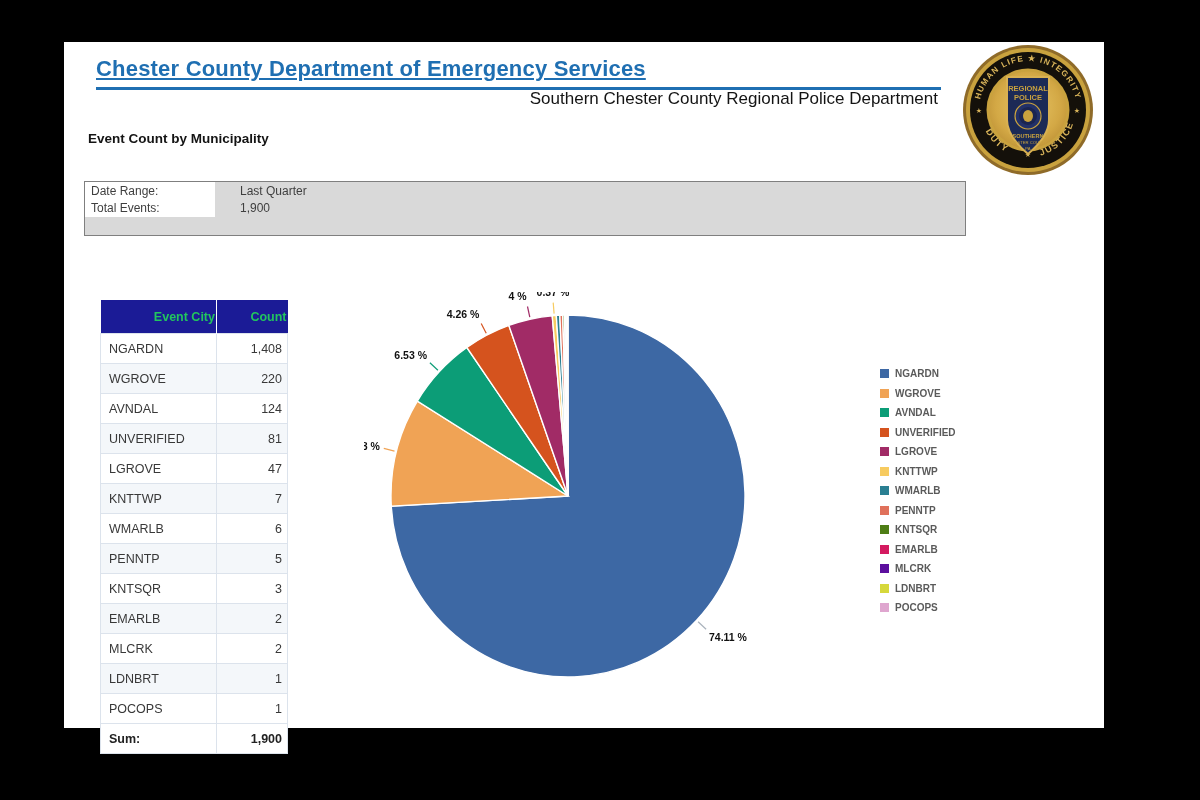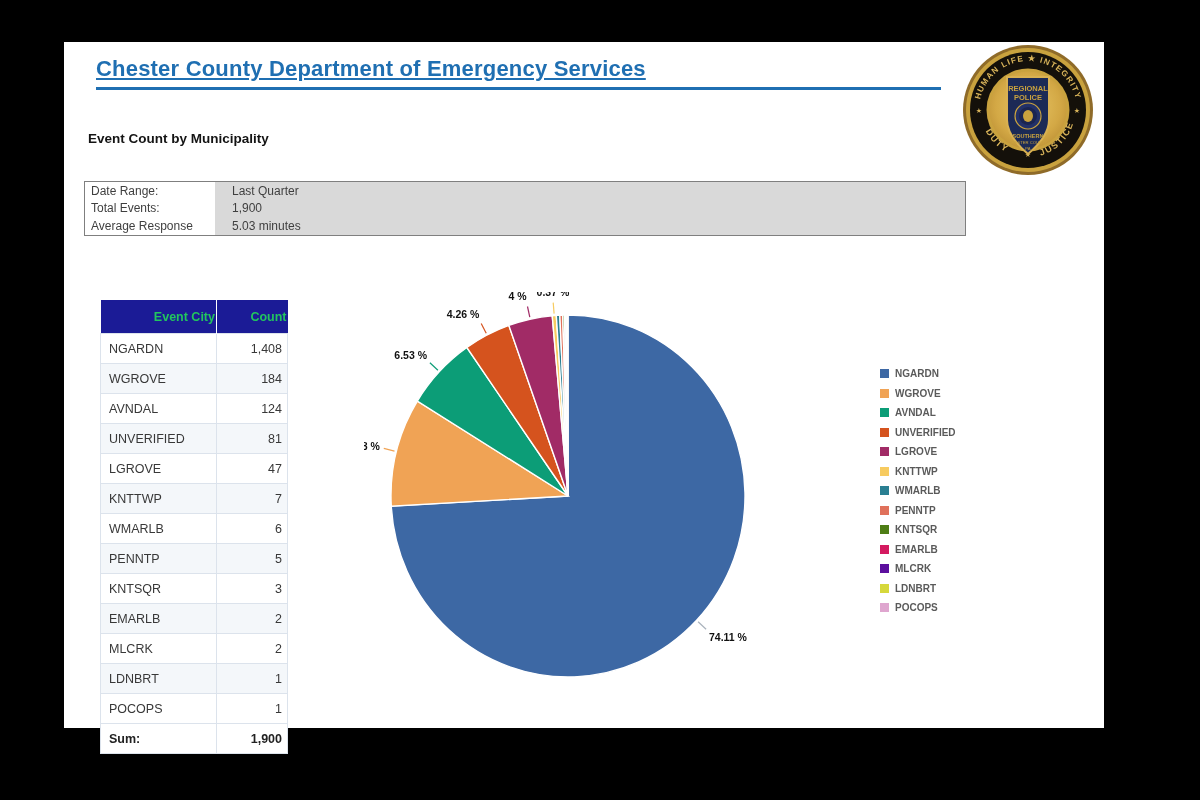--- a/index.html
+++ b/index.html
@@ -26,21 +26,21 @@
   }
   .section-title {
     position:absolute; left:24px; top:89px; font-size:13.5px; font-weight:bold; color:#141414;
   }
   
   .summary {
     position:absolute; left:20px; top:139px; width:882px; height:55px;
     border:1px solid #7F7F7F; background:#D9D9D9; box-sizing:border-box;
     display:grid; grid-template-rows:1fr 1fr 1fr;
   }
-  .summary-row { display:flex; align-items:center; }
+  .summary-row { display:flex; align-items:center;gap:8px; }
   .summary-label {
     width:130px; align-self:stretch; background:#ffffff; display:flex; align-items:center;
     padding-left:6px; box-sizing:border-box; font-size:12px; color:#3F3F3F;
   }
   .summary-value { padding-left:17px; font-size:12px; color:#3F3F3F; }
   
   .event-table {
     position:absolute; left:36px; top:258px; border-collapse:collapse;
     font-size:12.5px; table-layout:fixed;
   }
@@ -68,52 +68,49 @@
   .badge { position:absolute; left:896px; top:0px; }
 </style>
 </head>
 <body>
 
 <div class="page">
 
   <div class="header-rule">
     <span class="title-text">Chester County Department of Emergency Services</span>
   </div>
+  <div class="subtitle">Southern Chester County Regional Police Department</div>
   <div class="section-title">Event Count by Municipality</div>
 
   <div class="summary">
       <div class="summary-row">
         <div class="summary-label">Date Range:</div>
         <div class="summary-value">Last Quarter</div>
       </div>
       <div class="summary-row">
         <div class="summary-label">Total Events:</div>
         <div class="summary-value">1,900</div>
-      </div>
-      <div class="summary-row">
-        <div class="summary-label">Average Response</div>
-        <div class="summary-value">5.03 minutes</div>
       </div>
     </div>
 
   <table class="event-table">
     <thead>
       <tr>
         <th>Event City</th>
         <th>Count</th>
       </tr>
     </thead>
     <tbody>
         <tr>
           <td class="city">NGARDN</td>
           <td class="count">1,408</td>
         </tr>
         <tr class="alt">
           <td class="city">WGROVE</td>
-          <td class="count">184</td>
+          <td class="count">220</td>
         </tr>
         <tr>
           <td class="city">AVNDAL</td>
           <td class="count">124</td>
         </tr>
         <tr class="alt">
           <td class="city">UNVERIFIED</td>
           <td class="count">81</td>
         </tr>
         <tr>

